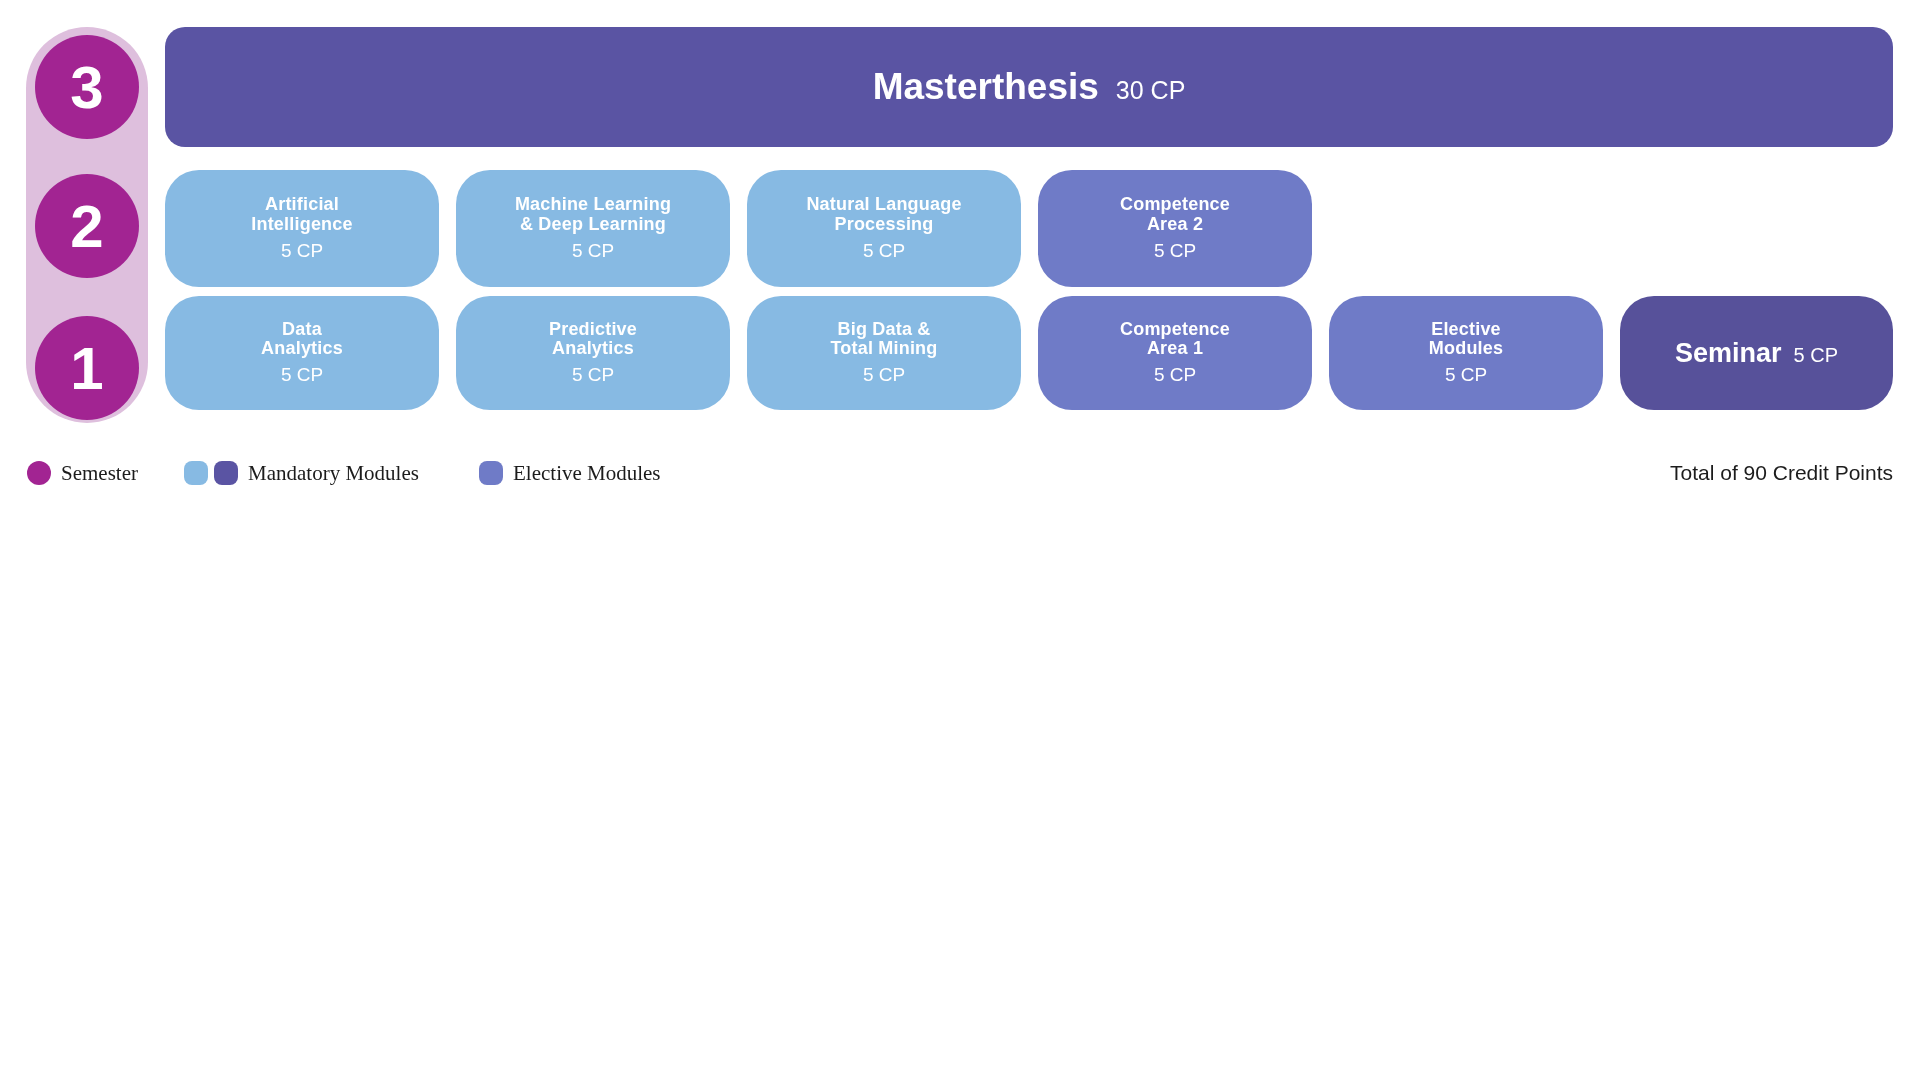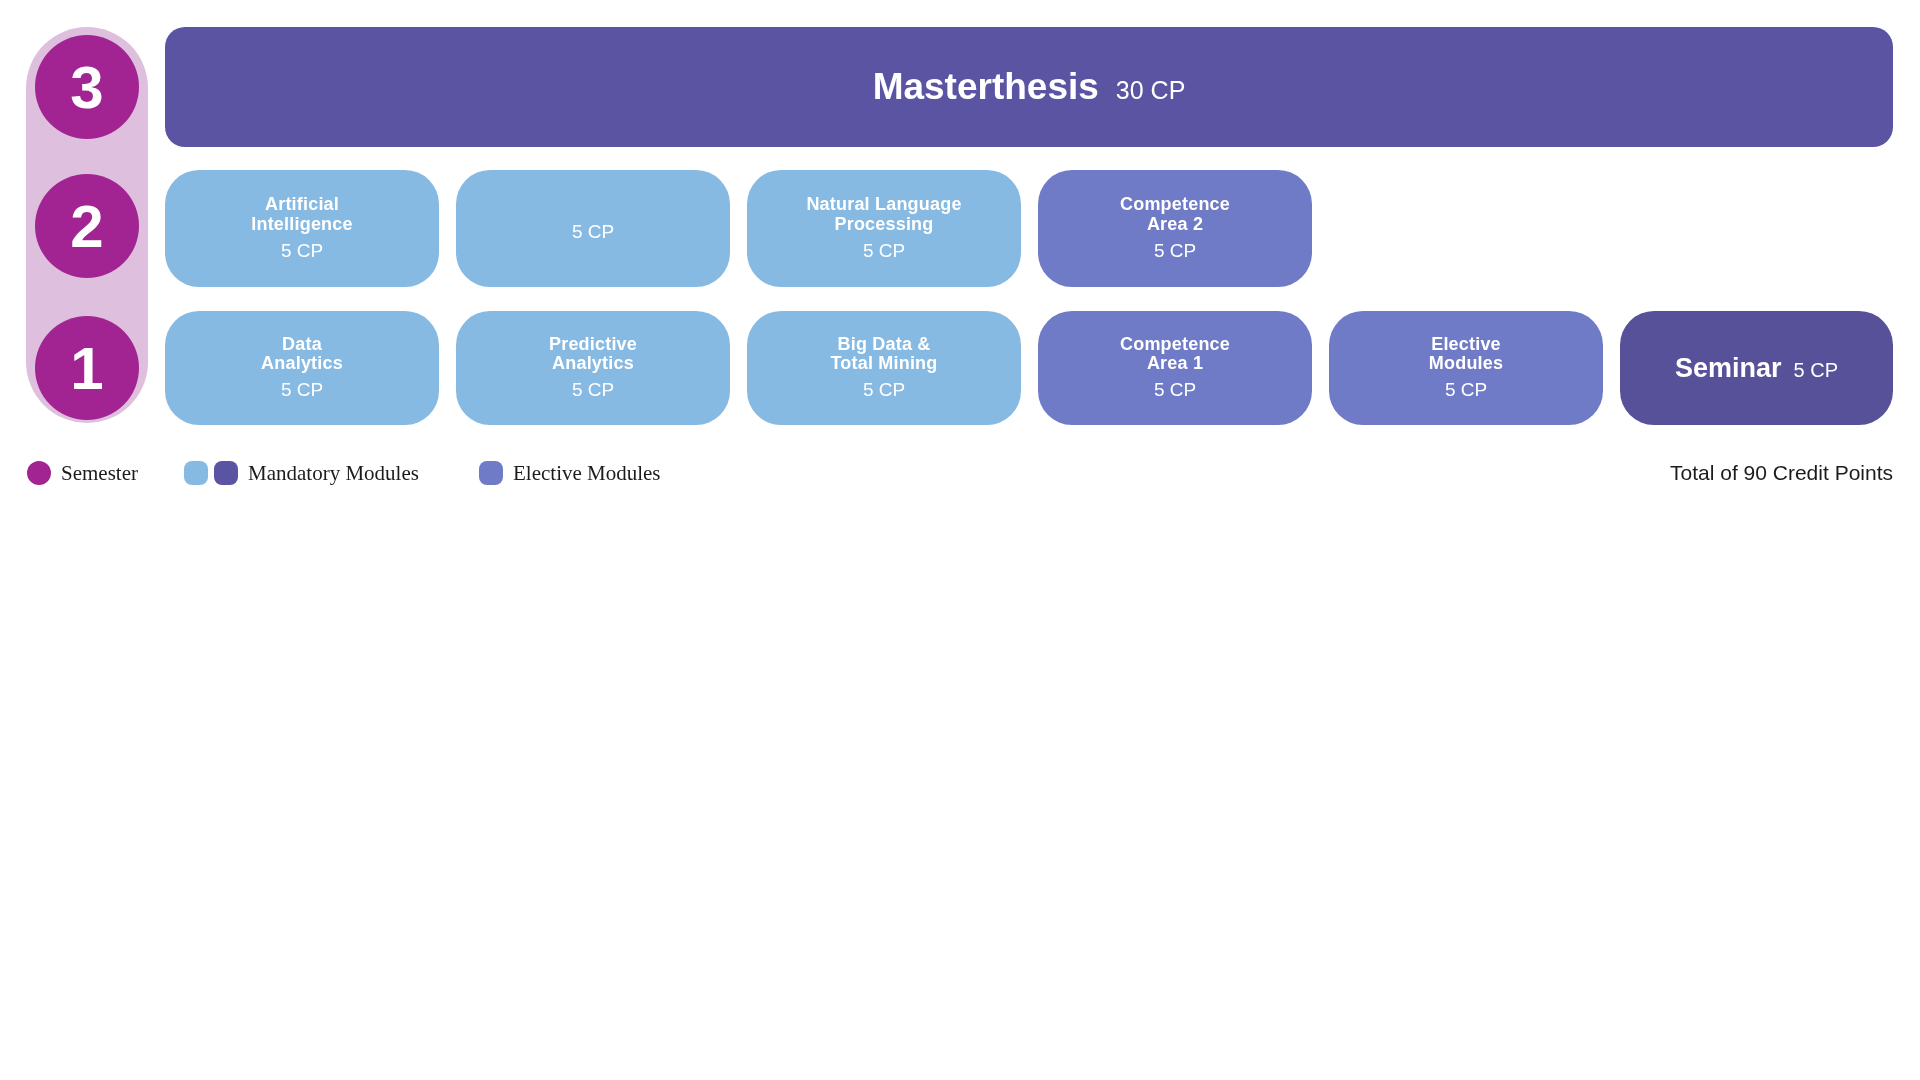--- a/index.html
+++ b/index.html
@@ -14,21 +14,21 @@
            background:var(--semester); color:#ffffff; font-weight:bold; font-size:60px;
            display:flex; align-items:center; justify-content:center; }
   .sem-3 { top:35px; } .sem-2 { top:174px; } .sem-1 { top:316px; }
 
   
   .main { position:absolute; left:165px; top:0; width:1728px; height:440px; }
   .thesis { position:absolute; top:27px; left:0; right:0; height:120px; border-radius:20px;
             background:var(--mandatory-dark); display:flex; align-items:center; justify-content:center; }
   .row { position:absolute; left:0; right:0; display:flex; gap:17px; }
   .row2 { top:170px; height:117px; }
-  .row1 { top:311px; height:114px; }
+  .row1 { top:296px; height:114px; }
   .module { flex:0 0 274px; border-radius:34px; color:#ffffff; display:flex; flex-direction:column;
             align-items:center; justify-content:center; text-align:center; }
   .module.wide { flex:1 1 auto; flex-direction:row; }
   .light    { background:var(--mandatory-light); }
   .dark     { background:var(--mandatory-darker); }
   .elective { background:var(--elective); }
   .m-title { font-size:18px; font-weight:bold; line-height:1.08; letter-spacing:0.2px; }
   .m-cp    { font-size:19px; font-weight:400; margin-top:6px; }
   .t-line  { color:#ffffff; }
   .t-big   { font-size:37px; font-weight:bold; }
@@ -68,20 +68,21 @@
         <span class="t-big">Masterthesis</span><span class="cp-big">30 CP</span>
       </div>
     </div>
 
     <div class="row row2">
       <div class="module light">
         <div class="m-title"><span>Artificial</span><br><span>Intelligence</span></div>
         <div class="m-cp">5 CP</div>
       </div>
       <div class="module light">
+        <div class="m-title"><span>Machine Learning</span><br><span>&amp; Deep Learning</span></div>
         <div class="m-cp">5 CP</div>
       </div>
       <div class="module light">
         <div class="m-title"><span>Natural Language</span><br><span>Processing</span></div>
         <div class="m-cp">5 CP</div>
       </div>
       <div class="module elective">
         <div class="m-title"><span>Competence</span><br><span>Area 2</span></div>
         <div class="m-cp">5 CP</div>
       </div>

